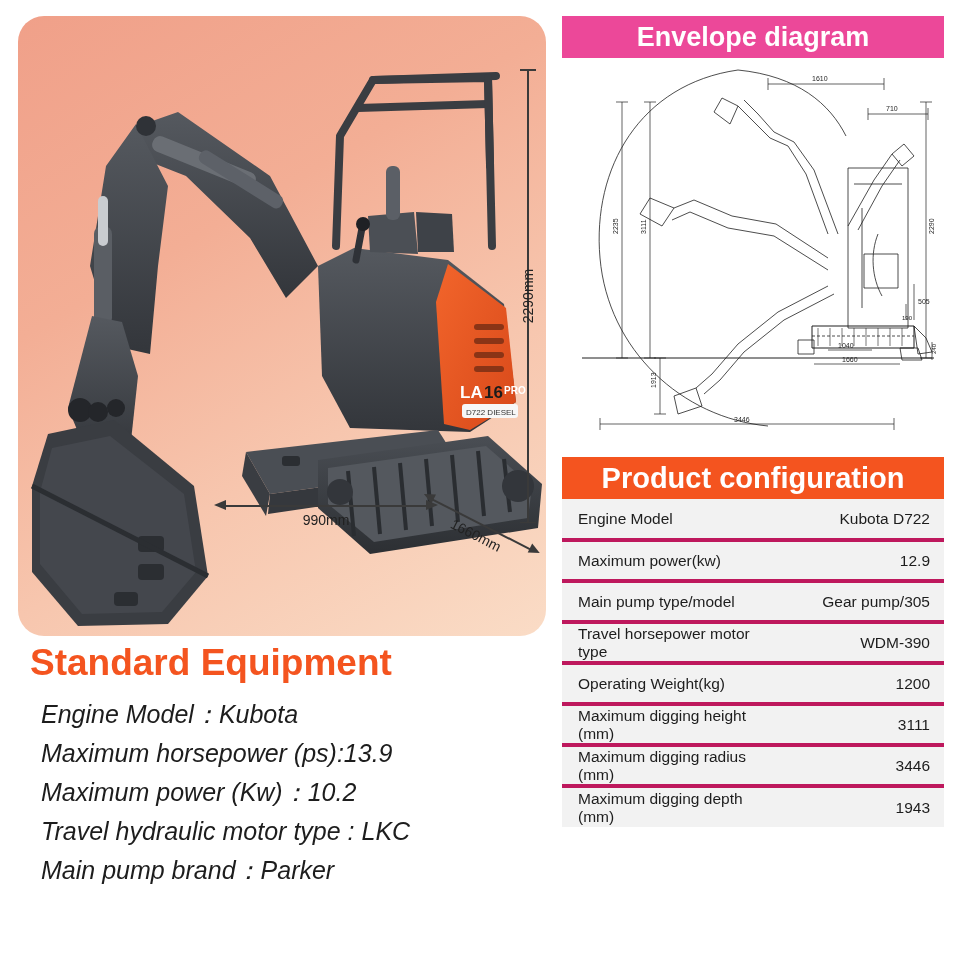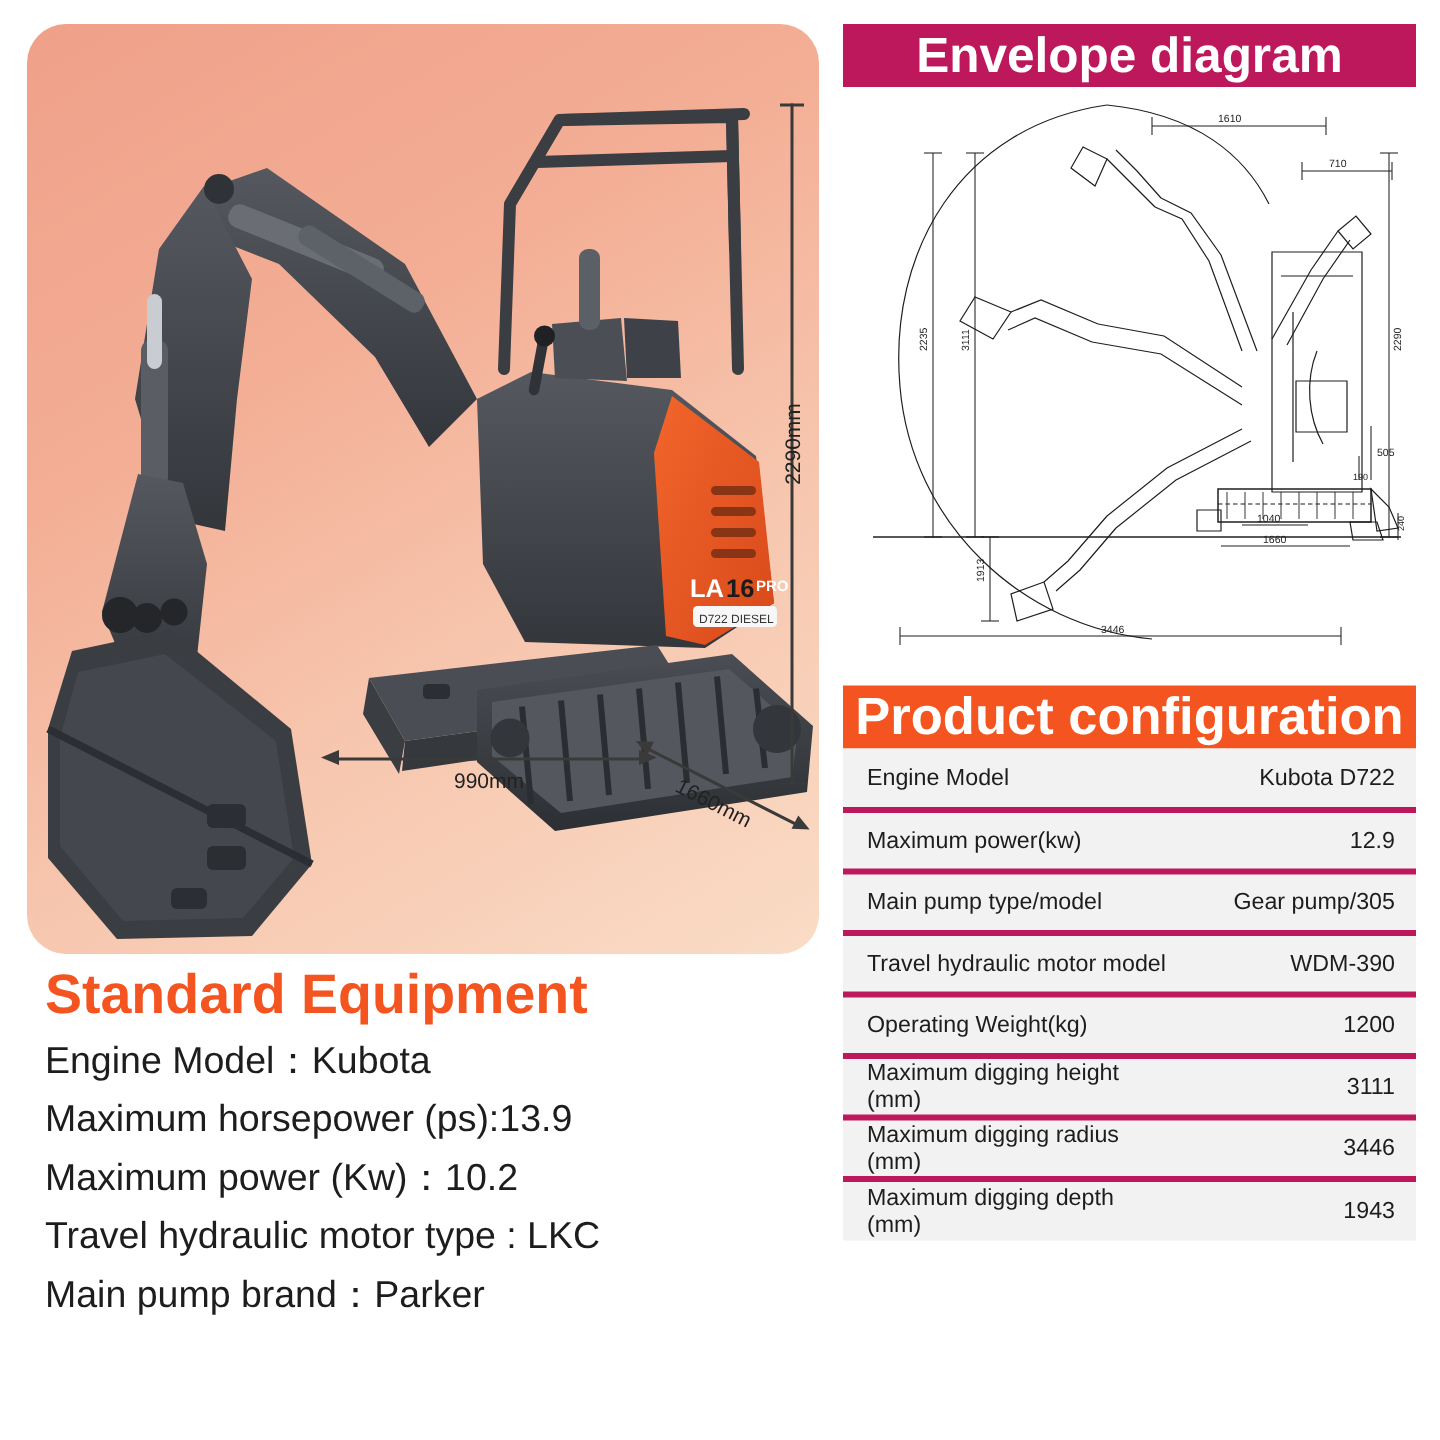--- a/index.html
+++ b/index.html
@@ -100,38 +100,38 @@
     top: 642px;
     width: 520px;
   }
   .std-eq h2 {
     margin: 0 0 4px 0;
     font-size: 37px;
     font-weight: bold;
     color: #f4541f;
     letter-spacing: 0px;
   }
-  .std-eq ul { list-style: none; margin: 0; padding: 0; }
+  .std-eq ul { list-style: none; margin: 11px; padding: 0; font-style: italic; }
   .std-eq li {
     font-size: 25px;
     color: #1d1d1d;
     line-height: 39px;
     white-space: nowrap;
   }
 
   
   .env-header {
     position: absolute;
     left: 562px;
     top: 16px;
     width: 382px;
     height: 42px;
-    background: #be185d;
+    background: #ec4899;
     color: #ffffff;
-    font-size: 33px;
+    font-size: 27px;
     font-weight: bold;
     display: flex;
     align-items: center;
     justify-content: center;
   }
   .env-body {
     position: absolute;
     left: 562px;
     top: 58px;
     width: 382px;
@@ -142,21 +142,21 @@
 
   
   .cfg-header {
     position: absolute;
     left: 562px;
     top: 457px;
     width: 382px;
     height: 42px;
     background: #f4541f;
     color: #ffffff;
-    font-size: 35px;
+    font-size: 29px;
     font-weight: bold;
     display: flex;
     align-items: center;
     justify-content: center;
   }
   .cfg-table {
     position: absolute;
     left: 562px;
     top: 499px;
     width: 382px;
@@ -438,21 +438,21 @@
     </tr>
     <tr>
       <td class="k">Maximum power(kw)</td>
       <td class="v">12.9</td>
     </tr>
     <tr>
       <td class="k">Main pump type/model</td>
       <td class="v">Gear pump/305</td>
     </tr>
     <tr>
-      <td class="k">Travel hydraulic motor model</td>
+      <td class="k">Travel horsepower motor type</td>
       <td class="v">WDM-390</td>
     </tr>
     <tr>
       <td class="k">Operating Weight(kg)</td>
       <td class="v">1200</td>
     </tr>
     <tr>
       <td class="k">Maximum digging height (mm)</td>
       <td class="v">3111</td>
     </tr>

